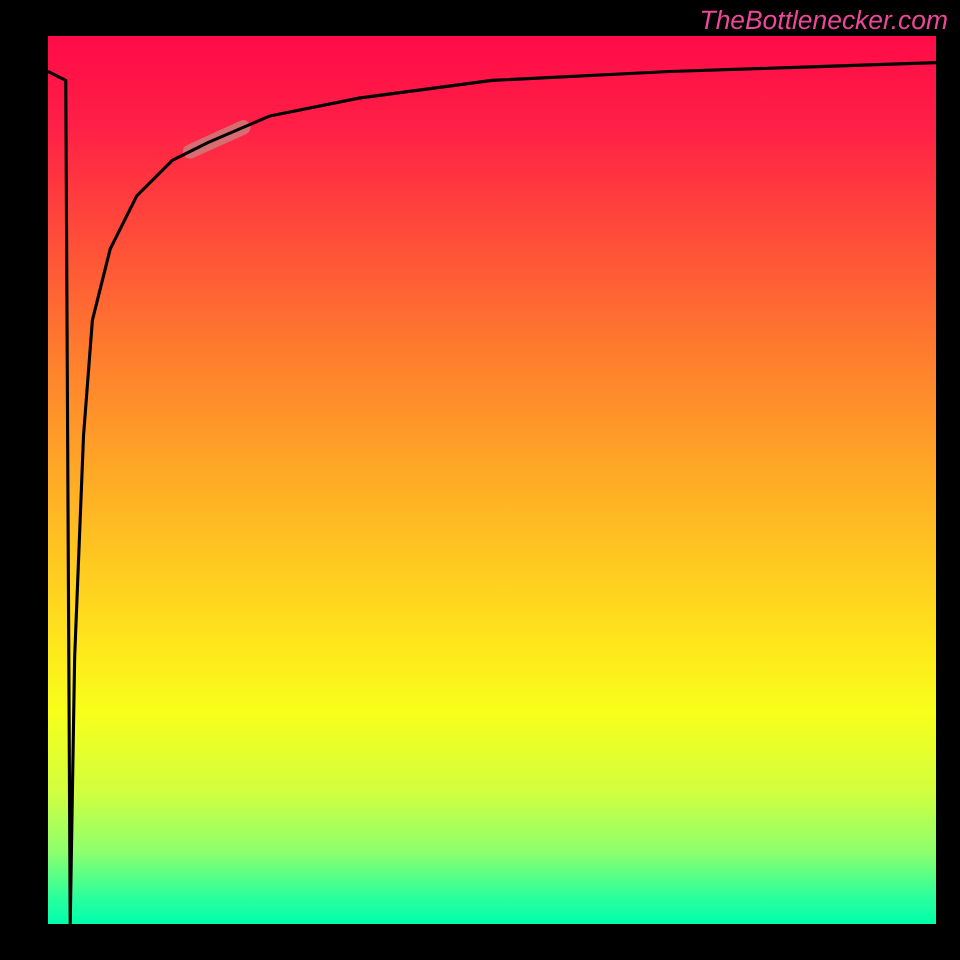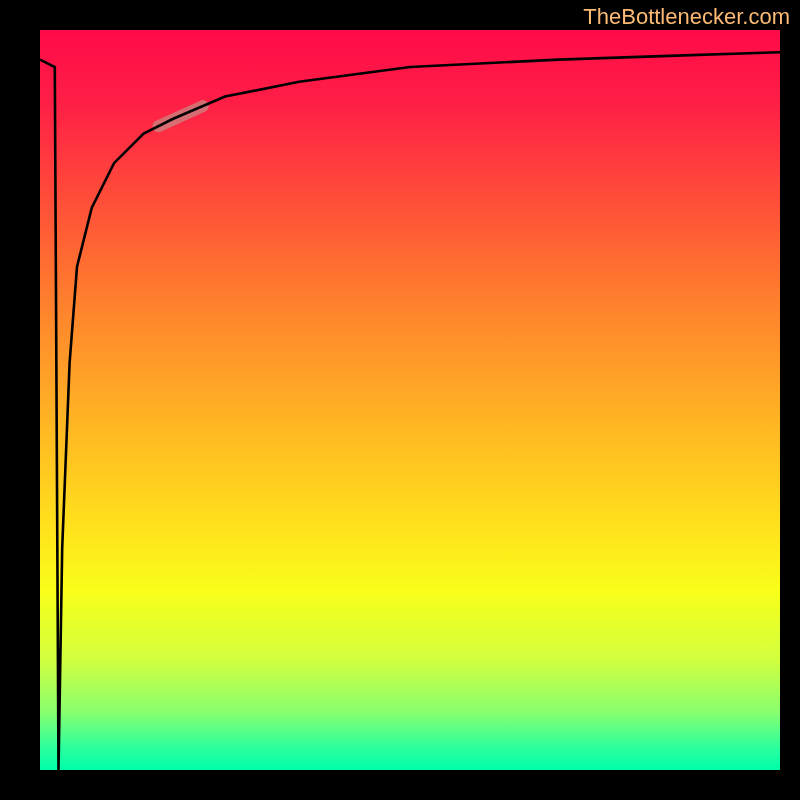--- a/index.html
+++ b/index.html
@@ -8,23 +8,24 @@
     height: 800px;
     background: #000;
     position: relative;
     font-family: Arial, sans-serif;
     overflow: hidden;
   }
   .attribution {
     position: absolute;
     top: 4px;
     right: 10px;
-    color: #fdba74;
+    color: #ec4899;
     font-size: 22px;
     z-index: 10;
+    font-style: italic;
   }
   .plot-frame {
     position: absolute;
     left: 40px;
     top: 30px;
     width: 740px;
     height: 740px;
     background: #000;
   }
   .plot-area {

